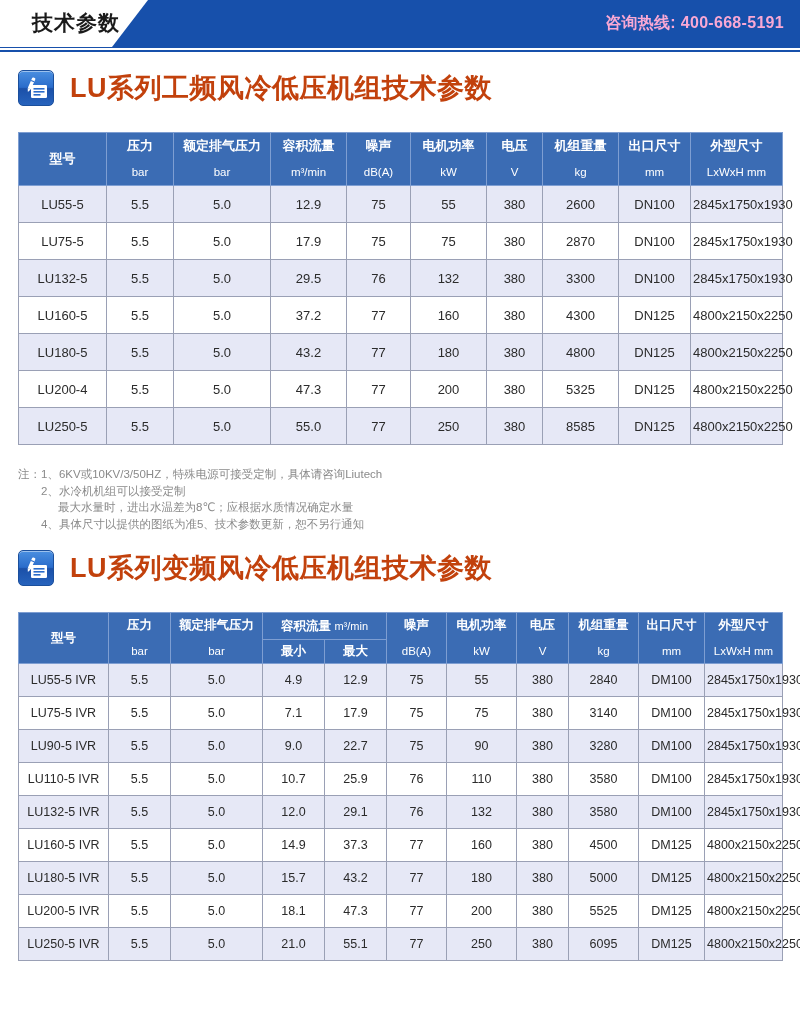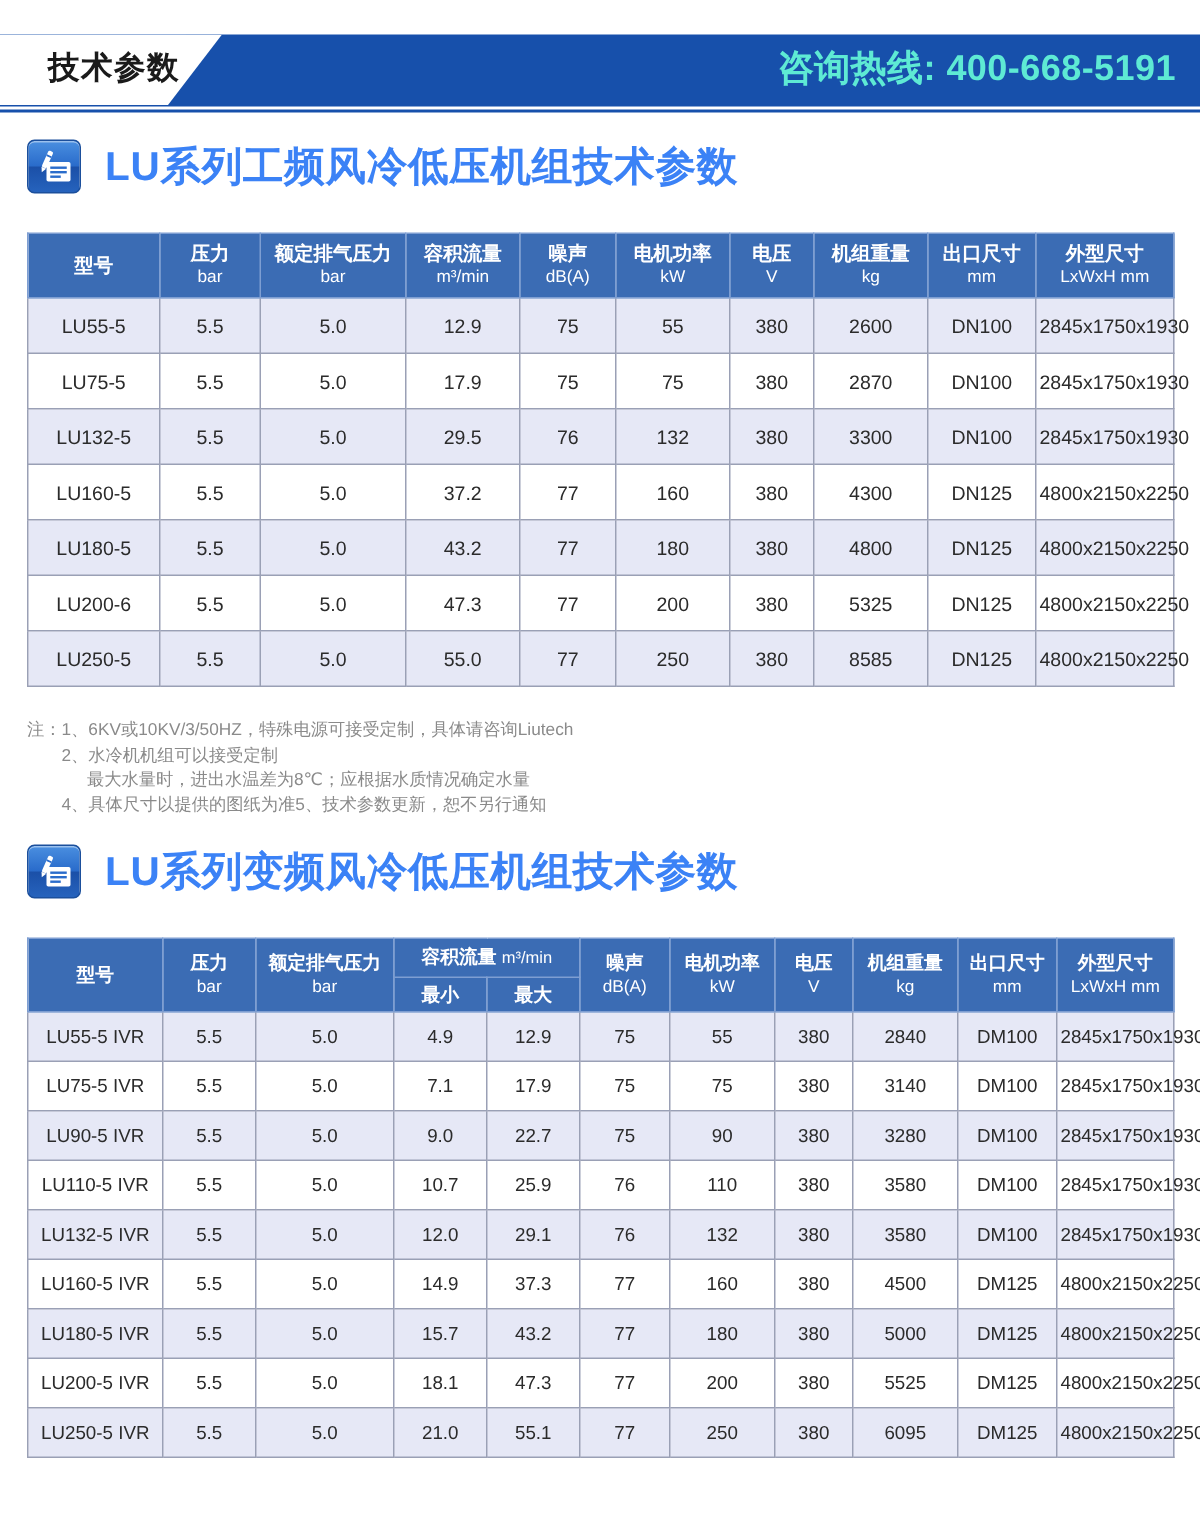--- a/index.html
+++ b/index.html
@@ -13,21 +13,20 @@
     overflow: hidden;
   }
 
   
   .banner {
     position: relative;
     width: 800px;
     height: 47px;
     background: #1750ab;
     overflow: hidden;
-    margin-top: 23px;
   }
   .banner-tab {
     position: absolute;
     left: 0;
     top: 0;
     height: 47px;
     width: 160px;
     background: #ffffff;
     -webkit-clip-path: polygon(0 0, 148px 0, 112px 47px, 0 47px);
     clip-path: polygon(0 0, 148px 0, 112px 47px, 0 47px);
@@ -48,23 +47,23 @@
     font-weight: bold;
     letter-spacing: 1px;
     color: #1a1a1a;
     line-height: 28px;
     white-space: nowrap;
   }
   .banner-hotline {
     position: absolute;
     right: 16px;
     top: 9px;
-    font-size: 24px;
+    font-size: 16px;
     font-weight: bold;
-    color: #5eead4;
+    color: #f9a8d4;
     line-height: 28px;
     letter-spacing: 0.3px;
     white-space: nowrap;
   }
   .banner-rule {
     width: 800px;
     height: 5px;
     background: #ffffff;
     border-top: 1px solid #1750ab;
     border-bottom: 2px solid #1750ab;
@@ -85,21 +84,21 @@
     border: 1px solid #1b4f9c;
     position: relative;
     flex: 0 0 auto;
     box-shadow: inset 0 1px 0 rgba(255,255,255,.45);
   }
   .head-icon svg { position: absolute; left: 6px; top: 6px; }
   .head-title {
     margin-left: 16px;
     font-size: 27px;
     font-weight: bold;
-    color: #3b82f6;
+    color: #c2410c;
     letter-spacing: 0.5px;
     line-height: 34px;
     white-space: nowrap;
   }
 
   
   .tbl-wrap { padding: 12px 18px; margin-top: 14px; }
   table.spec {
     width: 764px;
     border-collapse: collapse;
@@ -117,21 +116,21 @@
     font-weight: bold;
     padding: 5px 2px;
     line-height: 16px;
     font-size: 13px;
   }
   table.spec thead th .unit {
     display: block;
     font-weight: normal;
     font-size: 11.5px;
     line-height: 15px;
-    margin-top: 1px;
+    margin-top: 11px;
   }
   table.spec thead th .inlineunit {
     font-weight: normal;
     font-size: 11px;
   }
   table.spec tbody td {
     height: 37px;
     font-size: 13px;
     color: #2b2b2b;
     padding: 2px;
@@ -298,21 +297,21 @@
           <td>5.0</td>
           <td>43.2</td>
           <td>77</td>
           <td>180</td>
           <td>380</td>
           <td>4800</td>
           <td>DN125</td>
           <td>4800x2150x2250</td>
         </tr>
         <tr class="even">
-          <td class="model">LU200-6</td>
+          <td class="model">LU200-4</td>
           <td>5.5</td>
           <td>5.0</td>
           <td>47.3</td>
           <td>77</td>
           <td>200</td>
           <td>380</td>
           <td>5325</td>
           <td>DN125</td>
           <td>4800x2150x2250</td>
         </tr>

